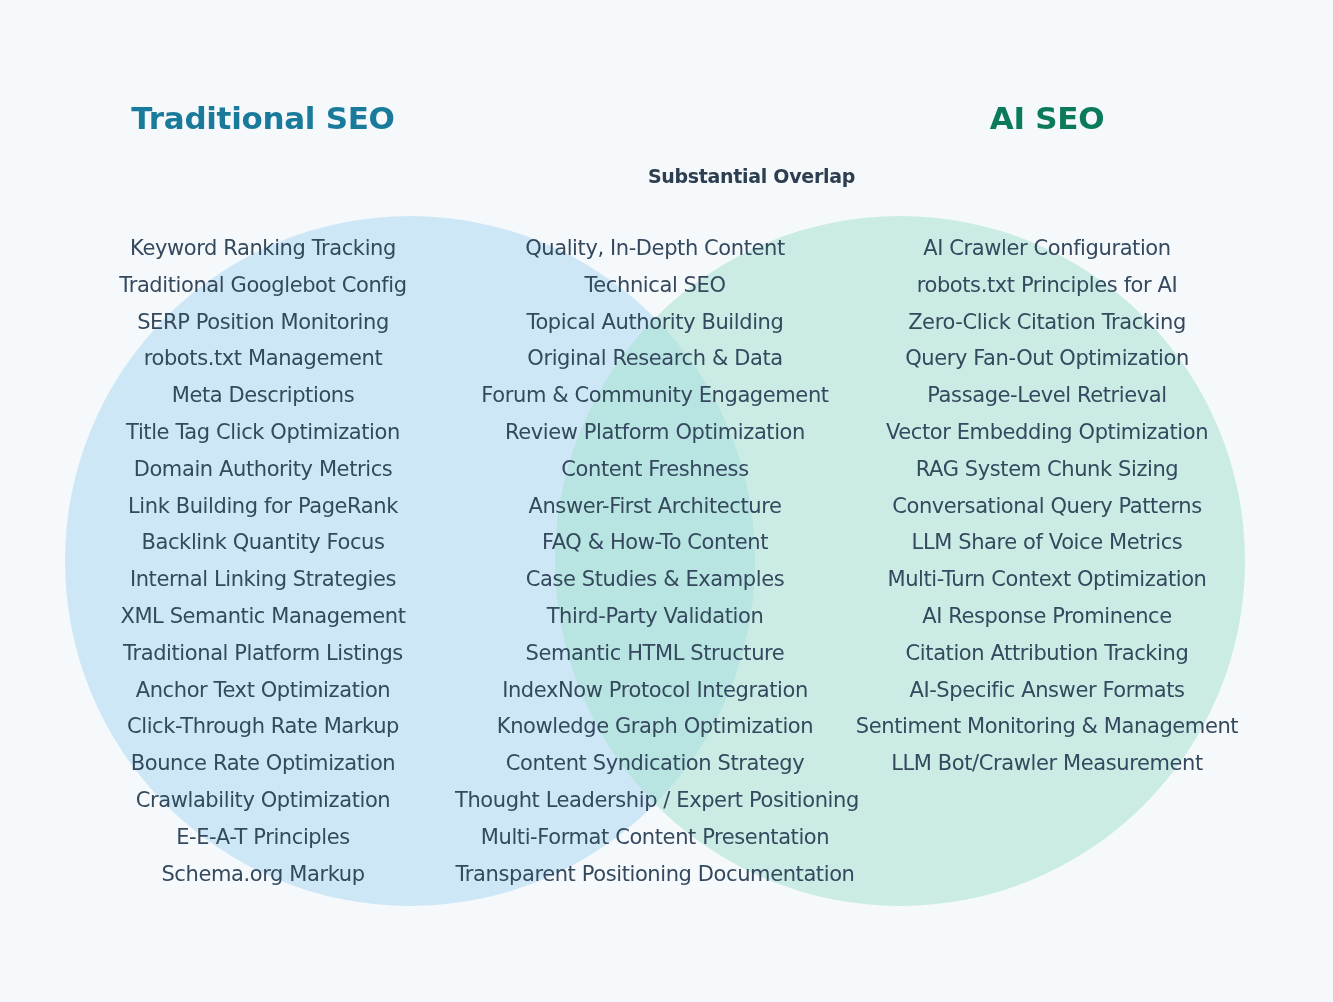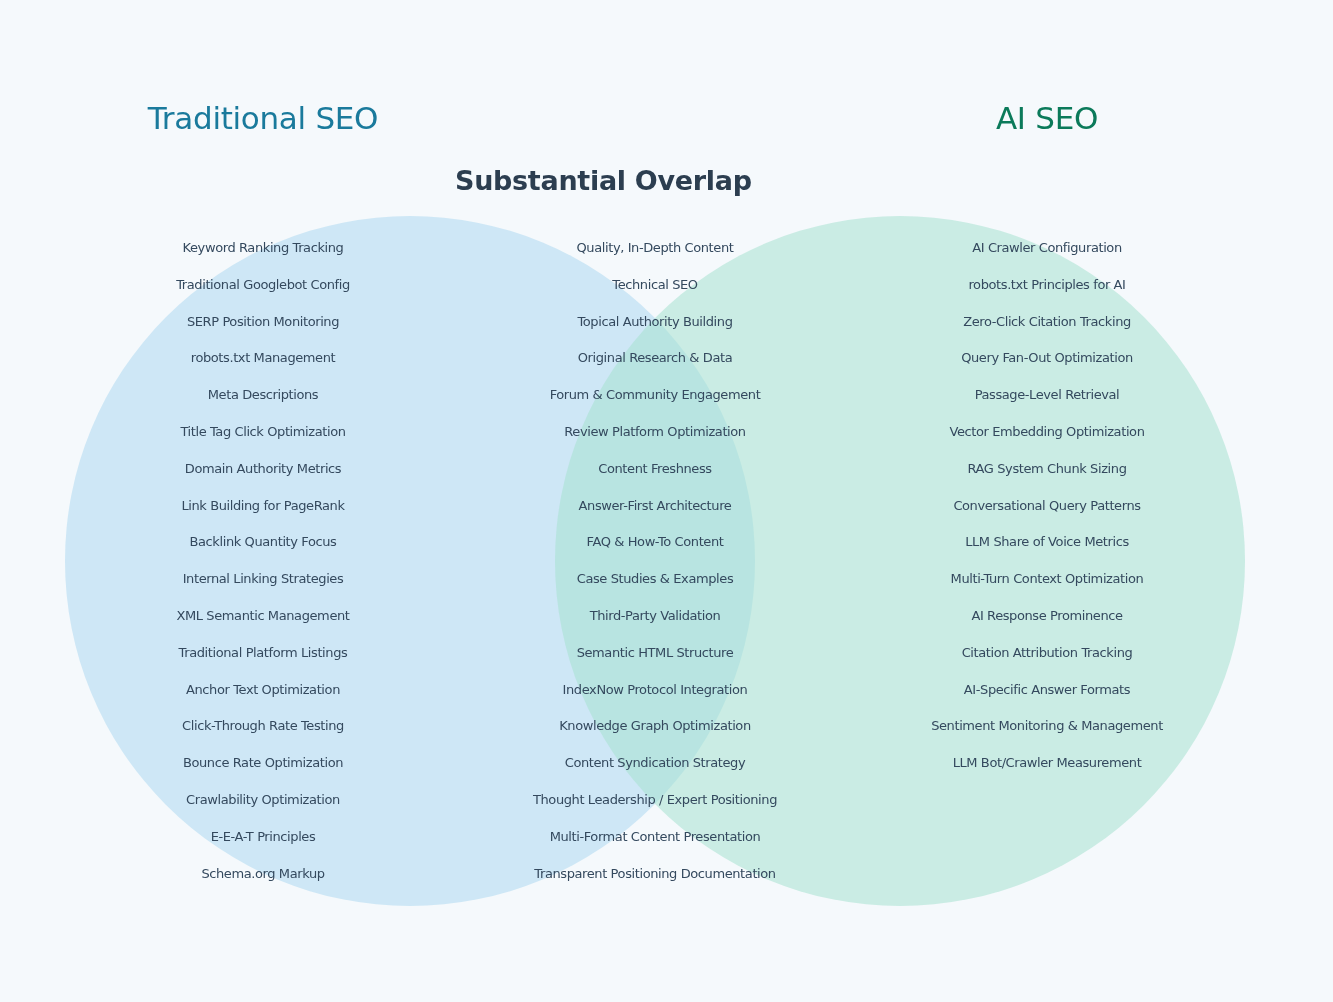--- a/index.html
+++ b/index.html
@@ -28,57 +28,57 @@
     }
     #circle-right {
       left: 555px;
       top: 216px;
       background: rgba(166, 226, 208, 0.55);
     }
     .set-title {
       position: absolute;
       top: 100px;
       font-size: 31px;
-      font-weight: normal;
+      font-weight: bold;
       text-align: center;
       white-space: nowrap;
       letter-spacing: -0.3px;
     }
     #title-left {
       left: 63px;
       width: 400px;
     }
     #title-right {
       left: 847px;
       width: 400px;
     }
     #overlap-title {
       position: absolute;
       top: 165px;
       left: 455px;
       width: 400px;
-      text-align: left;
-      font-size: 27px;
+      text-align: right;
+      font-size: 19px;
       font-weight: bold;
       color: #2c3e50;
       white-space: nowrap;
       letter-spacing: -0.3px;
     }
     .col {
       position: absolute;
       top: 230px;
       list-style: none;
       margin: 0;
       padding: 0;
       text-align: center;
     }
     .col li {
       height: 36.8px;
       line-height: 36.8px;
-      font-size: 13px;
+      font-size: 21px;
       white-space: nowrap;
       color: #34495e;
       letter-spacing: -0.4px;
     }
     #col-left { left: 63px; width: 400px; }
     #col-middle { left: 455px; width: 400px; }
     #col-right { left: 847px; width: 400px; }
   </style>
 </head>
 <body style="background: rgb(245, 249, 252);">
@@ -97,21 +97,21 @@
   <li>robots.txt Management</li>
   <li>Meta Descriptions</li>
   <li>Title Tag Click Optimization</li>
   <li>Domain Authority Metrics</li>
   <li>Link Building for PageRank</li>
   <li>Backlink Quantity Focus</li>
   <li>Internal Linking Strategies</li>
   <li>XML Semantic Management</li>
   <li>Traditional Platform Listings</li>
   <li>Anchor Text Optimization</li>
-  <li>Click-Through Rate Testing</li>
+  <li>Click-Through Rate Markup</li>
   <li>Bounce Rate Optimization</li>
   <li>Crawlability Optimization</li>
   <li>E-E-A-T Principles</li>
   <li>Schema.org Markup</li>
 </ul>
 
 <ul class="col" id="col-middle">
   <li>Quality, In-Depth Content</li>
   <li>Technical SEO</li>
   <li>Topical Authority Building</li>

